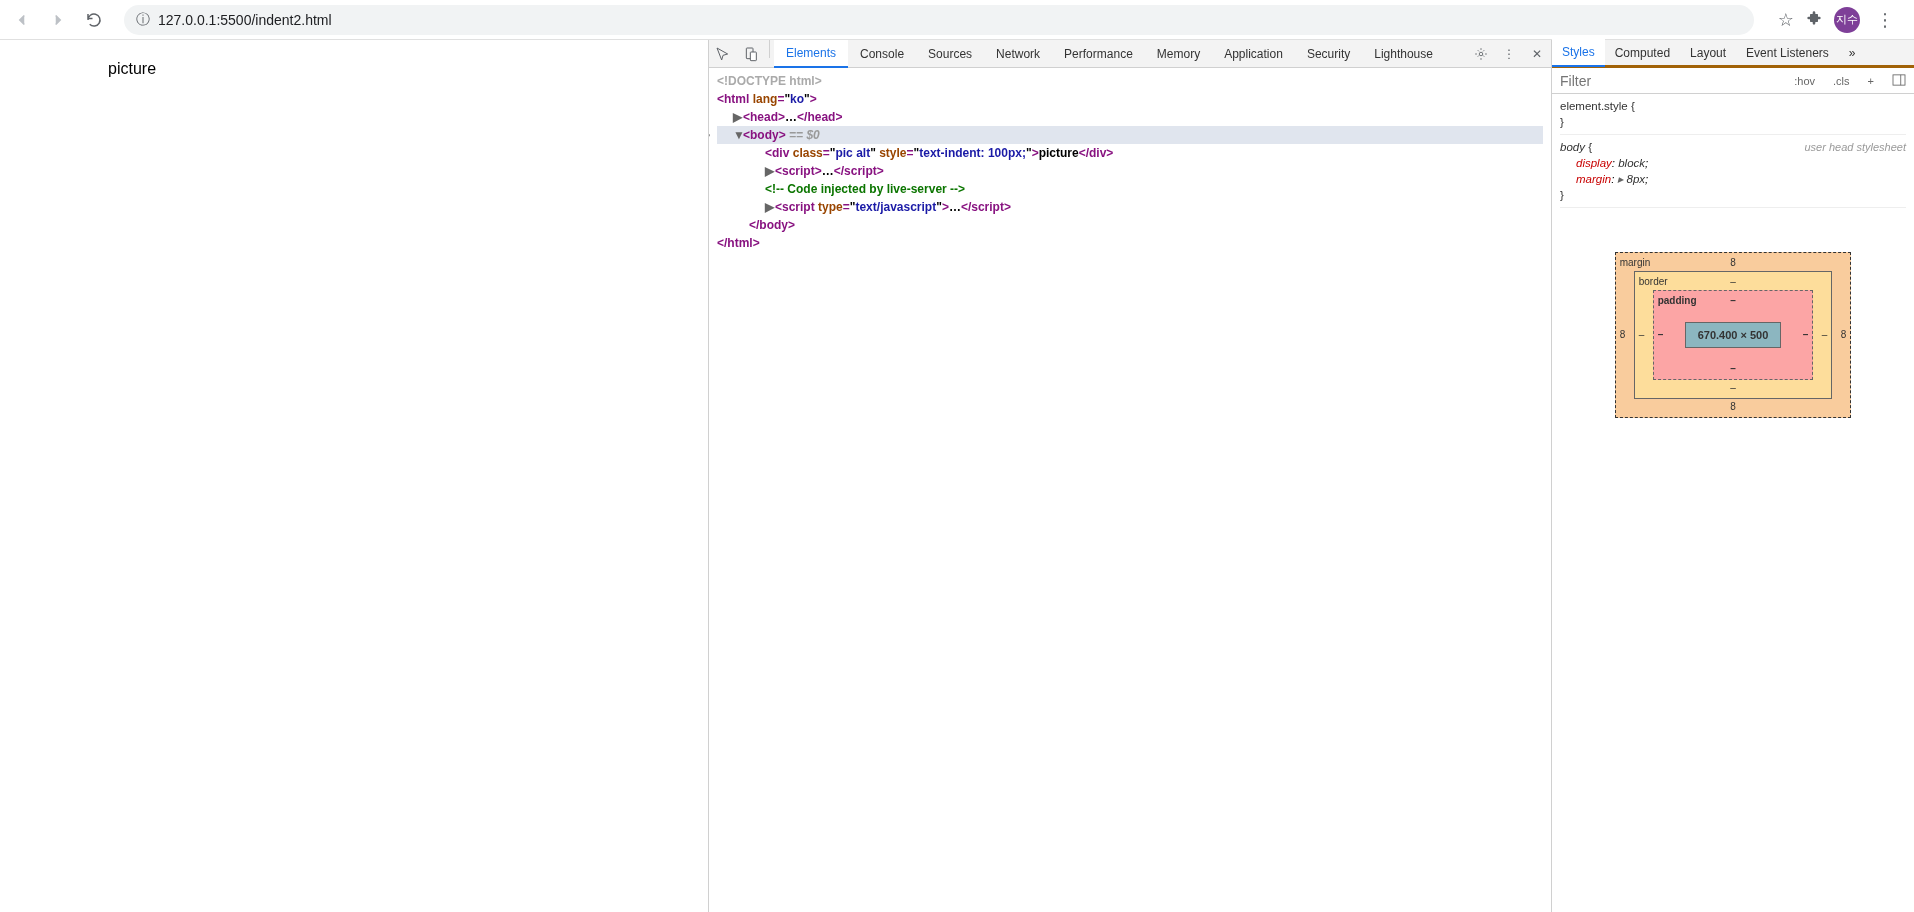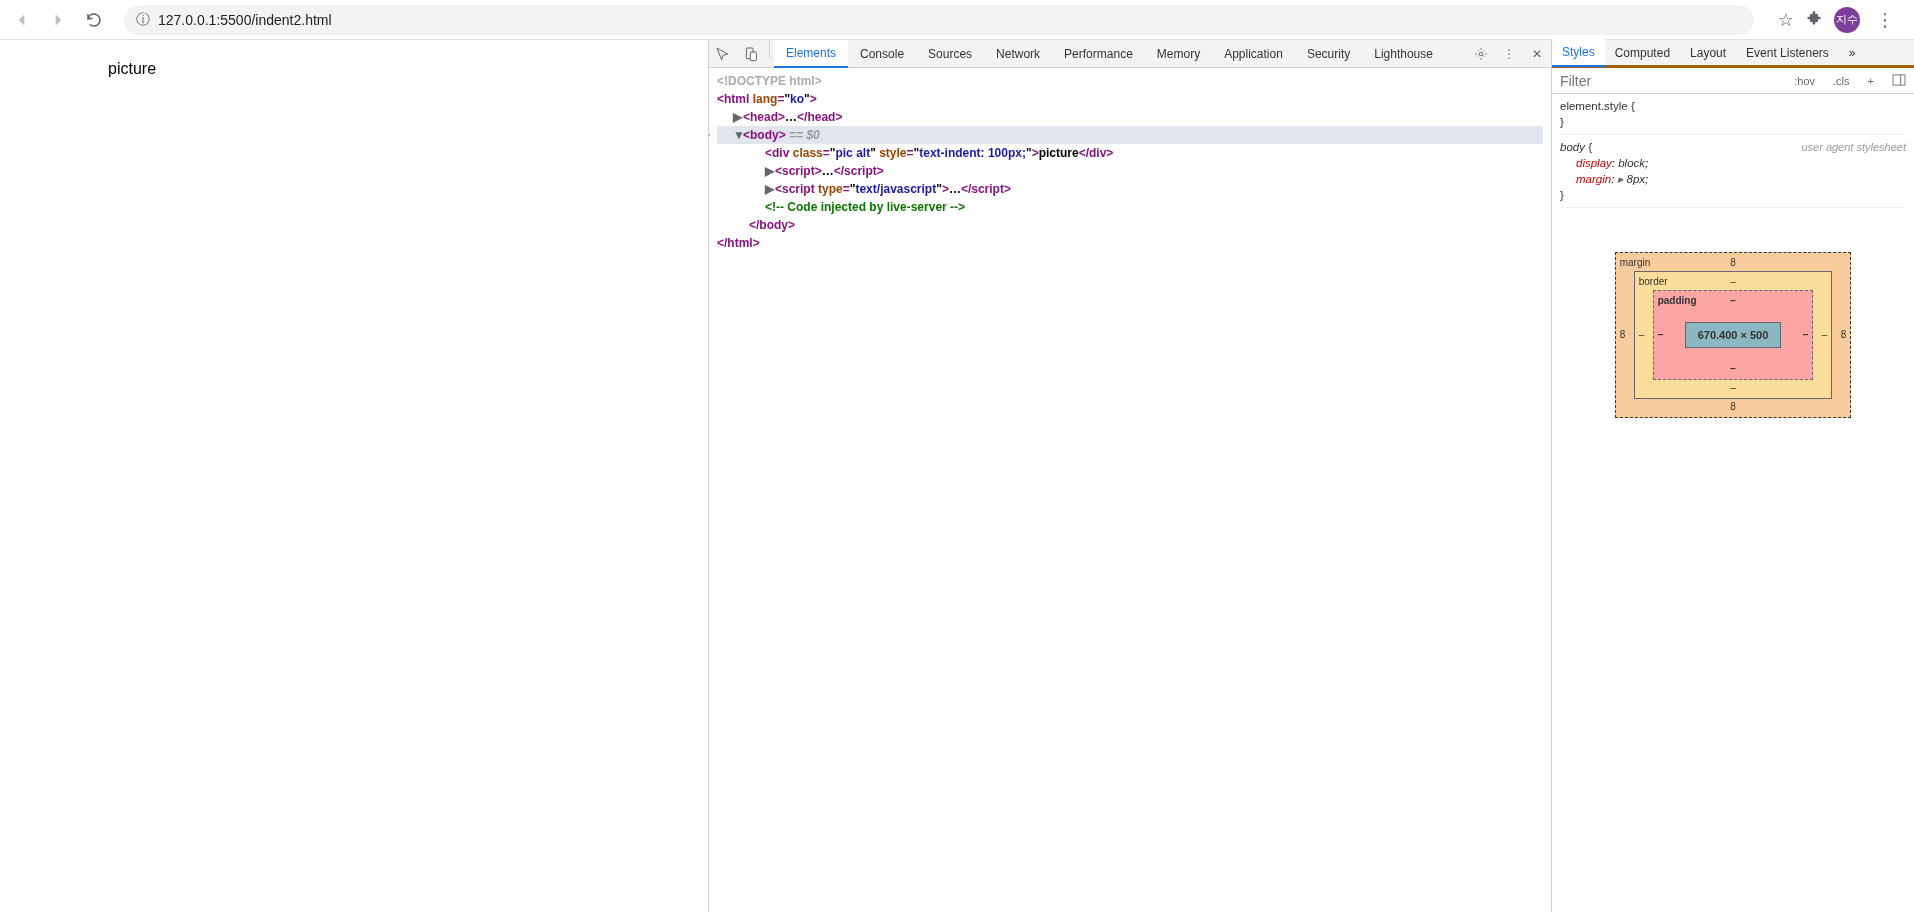--- a/index.html
+++ b/index.html
@@ -162,22 +162,22 @@
       </div>
 
       <div class="elements-tree">
         <div class="tree-line"><span class="doctype">&lt;!DOCTYPE html&gt;</span></div>
         <div class="tree-line"><span class="tag">&lt;<span>html</span></span> <span class="attr-name">lang</span><span class="tag">=</span>"<span class="attr-val">ko</span>"<span class="tag">&gt;</span></div>
         <div class="tree-line tree-indent-1"><span class="arrow">▶</span><span class="tag">&lt;<span>head</span>&gt;</span><span>…</span><span class="tag">&lt;/<span>head</span>&gt;</span></div>
         <div class="tree-line tree-indent-1 selected"><span class="dots-gutter">⋯</span><span class="arrow">▼</span><span class="tag">&lt;<span>body</span>&gt;</span> <span class="eq0">== $0</span></div>
         <div style="position:relative">
         <div class="tree-line tree-indent-3"><span class="tag">&lt;<span>div</span></span> <span class="attr-name">class</span><span class="tag">=</span>"<span class="attr-val">pic alt</span>" <span class="attr-name">style</span><span class="tag">=</span>"<span class="attr-val">text-indent: 100px;</span>"<span class="tag">&gt;</span><span>picture</span><span class="tag">&lt;/<span>div</span>&gt;</span></div>
         <div class="tree-line tree-indent-3"><span class="arrow">▶</span><span class="tag">&lt;<span>script</span>&gt;</span><span>…</span><span class="tag">&lt;/<span>script</span>&gt;</span></div>
+        <div class="tree-line tree-indent-3"><span class="comment">&lt;!-- Code injected by live-server --&gt;</span></div>
         <div class="tree-line tree-indent-3"><span class="arrow">▶</span><span class="tag">&lt;<span>script</span></span> <span class="attr-name">type</span><span class="tag">=</span>"<span class="attr-val">text/javascript</span>"<span class="tag">&gt;</span><span>…</span><span class="tag">&lt;/<span>script</span>&gt;</span></div>
-        <div class="tree-line tree-indent-3"><span class="comment">&lt;!-- Code injected by live-server --&gt;</span></div>
         <div class="tree-line tree-indent-2"><span class="tag">&lt;<span>/body</span>&gt;</span></div>
         </div>
         <div class="tree-line"><span class="tag">&lt;<span>/html</span>&gt;</span></div>
       </div>
     </div>
 
     <div class="styles-panel">
       <div class="styles-tabs">
         <div class="st-tab active">Styles</div>
         <div class="st-tab">Computed</div>
@@ -198,21 +198,21 @@
               </svg>
           </span>
         </div>
       </div>
       <div class="styles-content">
         <div class="rule-block">
           <span class="selector">element.style</span> <span class="brace">{</span><br>
           <span class="brace">}</span>
         </div>
         <div class="rule-block">
-          <span class="ua-sheet">user agent stylesheet</span>
+          <span class="ua-sheet">user head stylesheet</span>
           <span class="selector italic">body</span> <span class="brace">{</span><br>
           <div class="prop-line italic"><span class="prop-name">display</span>: <span class="prop-val">block</span>;</div>
           <div class="prop-line italic"><span class="prop-name">margin</span>: <span style="color:#666">▸</span> <span class="prop-val">8px</span>;</div>
           <span class="brace">}</span>
         </div>
 
         <div class="box-model">
           <div class="bm-margin">
             <span class="bm-label tl">margin</span>
             <span class="bm-val bm-top">8</span>

